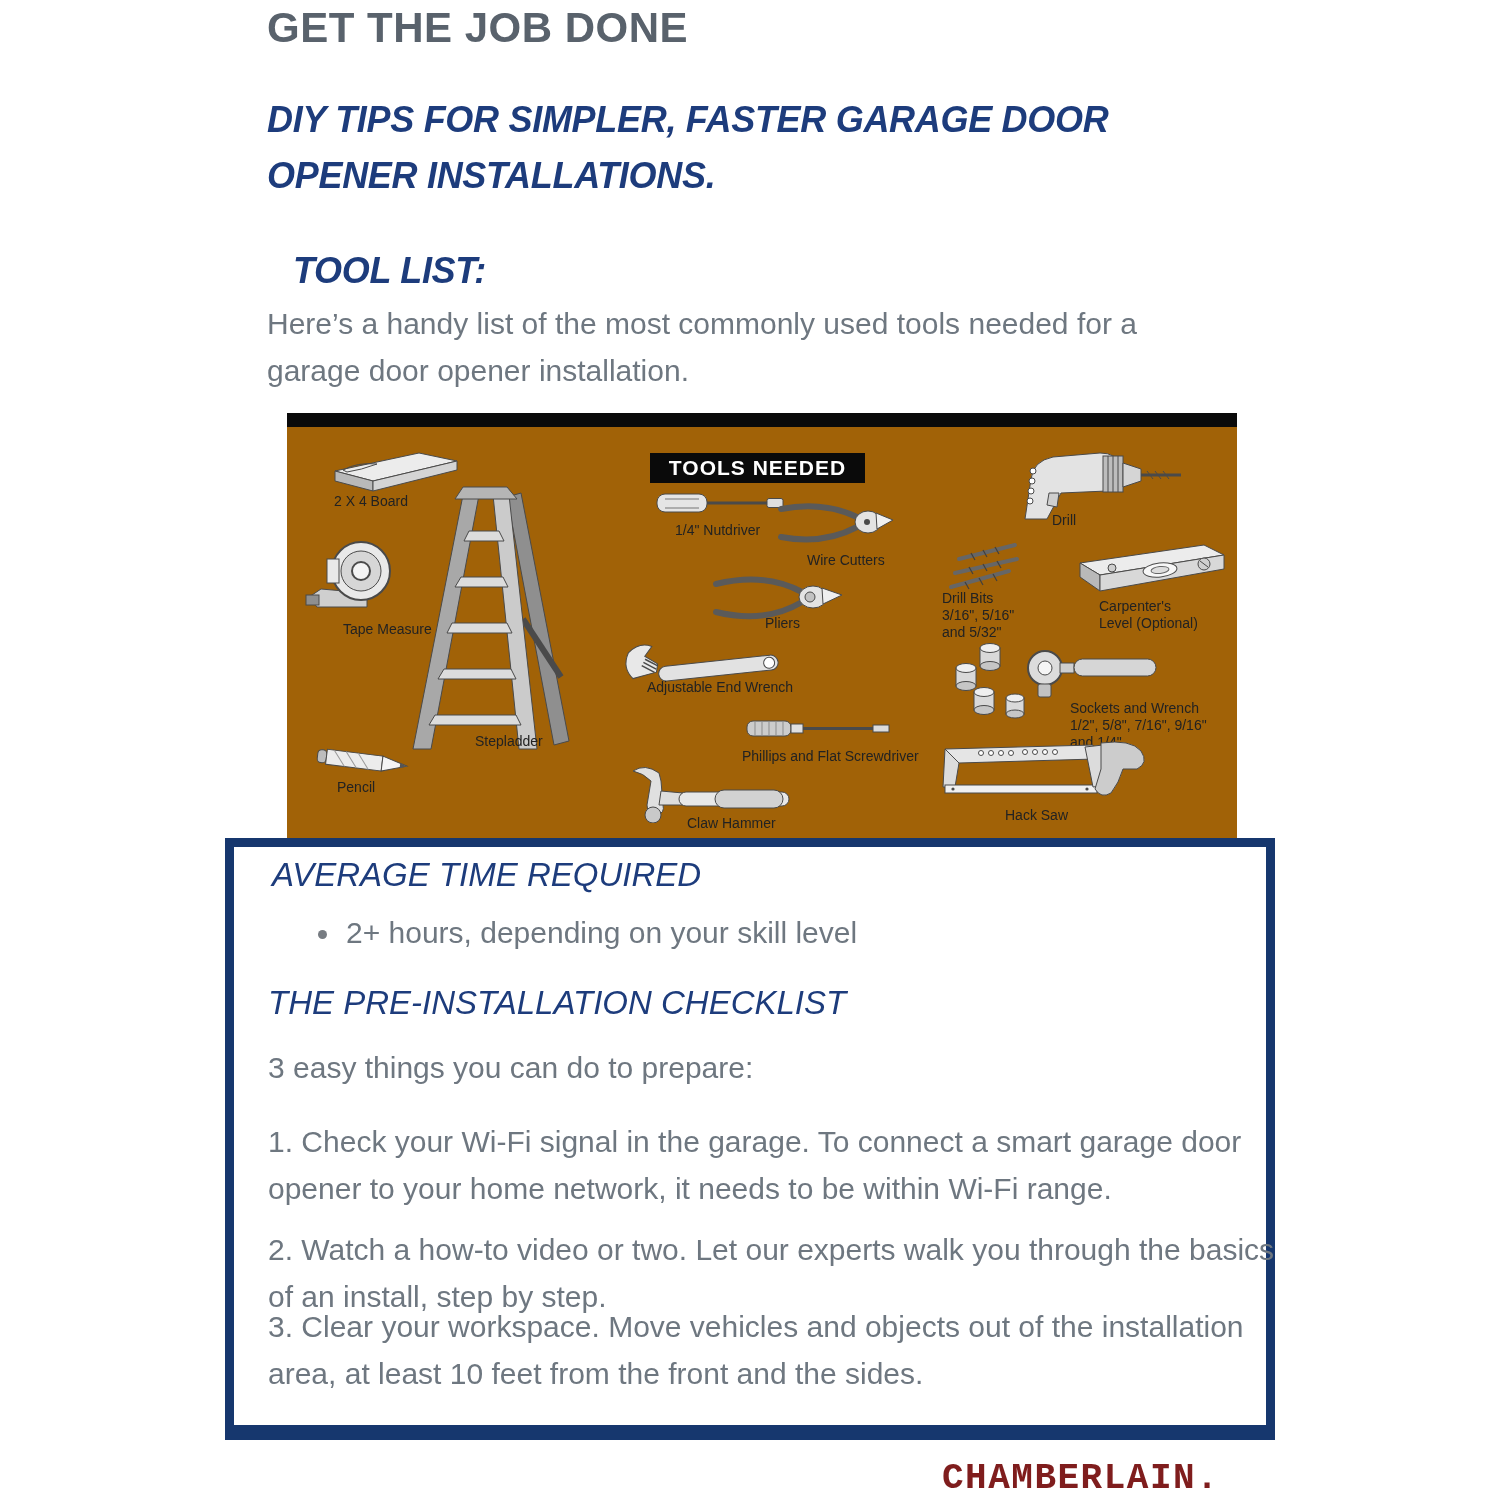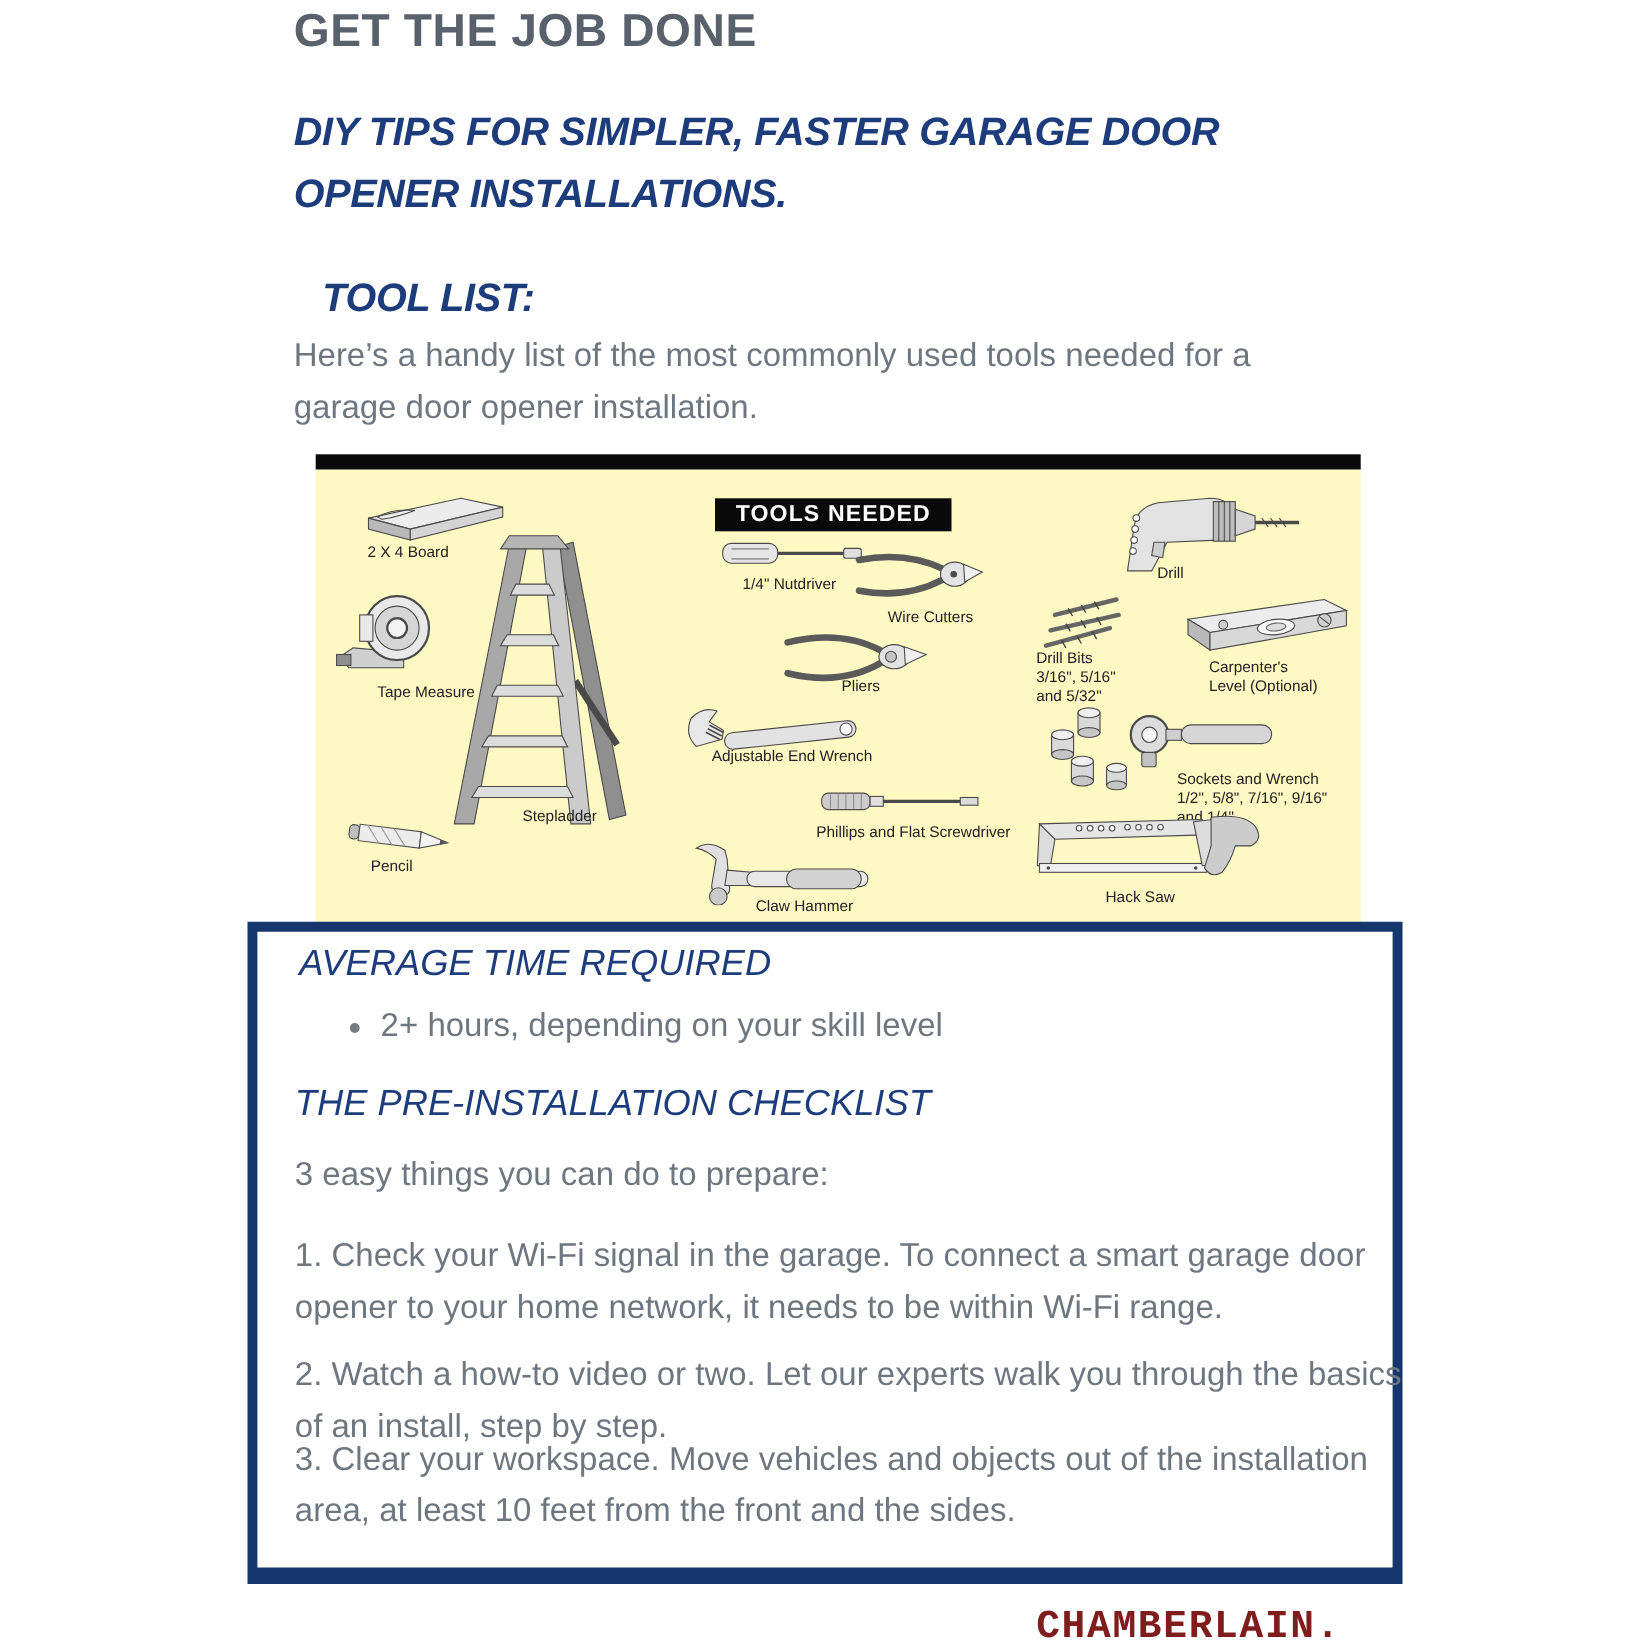--- a/index.html
+++ b/index.html
@@ -7,21 +7,21 @@
         font-family:"Liberation Sans", sans-serif;}
 
   .h-title{position:absolute;left:267px;top:4px;font-size:42px;font-weight:600;
            letter-spacing:0.5px;color:#59626c;}
   .h-navy{position:absolute;font-size:36px;font-style:italic;font-weight:700;
           color:#1d3c7c;line-height:56px;letter-spacing:-0.3px;}
   .p-gray{position:absolute;font-size:30px;font-weight:400;color:#6e7780;line-height:47px;}
 
   .black-rule{position:absolute;left:287px;top:413px;width:950px;height:14px;background:#0a0a0a;}
 
-  .figure{position:absolute;left:287px;top:427px;width:950px;height:413px;background:#fef9c3;}
+  .figure{position:absolute;left:287px;top:427px;width:950px;height:413px;background:#a16207;}
   .tool{position:absolute;}
   .tool svg{display:block;}
   .lbl{position:absolute;font-size:14px;color:#222222;line-height:17px;white-space:pre-line;}
   .banner{position:absolute;left:363px;top:26px;width:215px;height:30px;background:#0a0a0a;
           color:#ffffff;font-weight:700;font-size:21px;letter-spacing:1px;text-align:center;
           line-height:30px;}
 
   .info-box{position:absolute;left:225px;top:838px;width:1050px;height:602px;
             box-sizing:border-box;background:#ffffff;
             border:9px solid #16376e;border-bottom-width:15px;}

